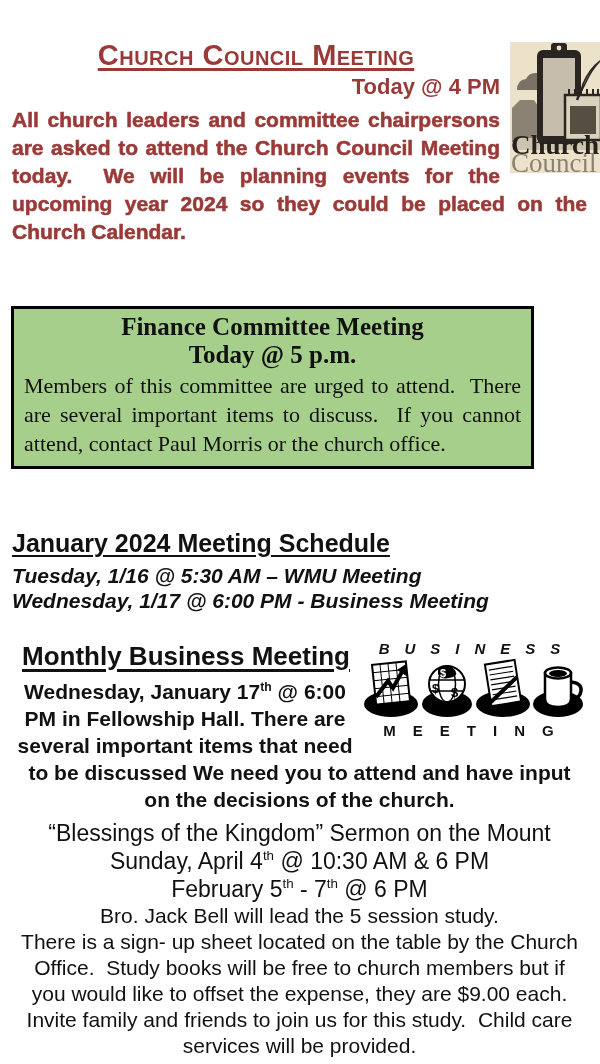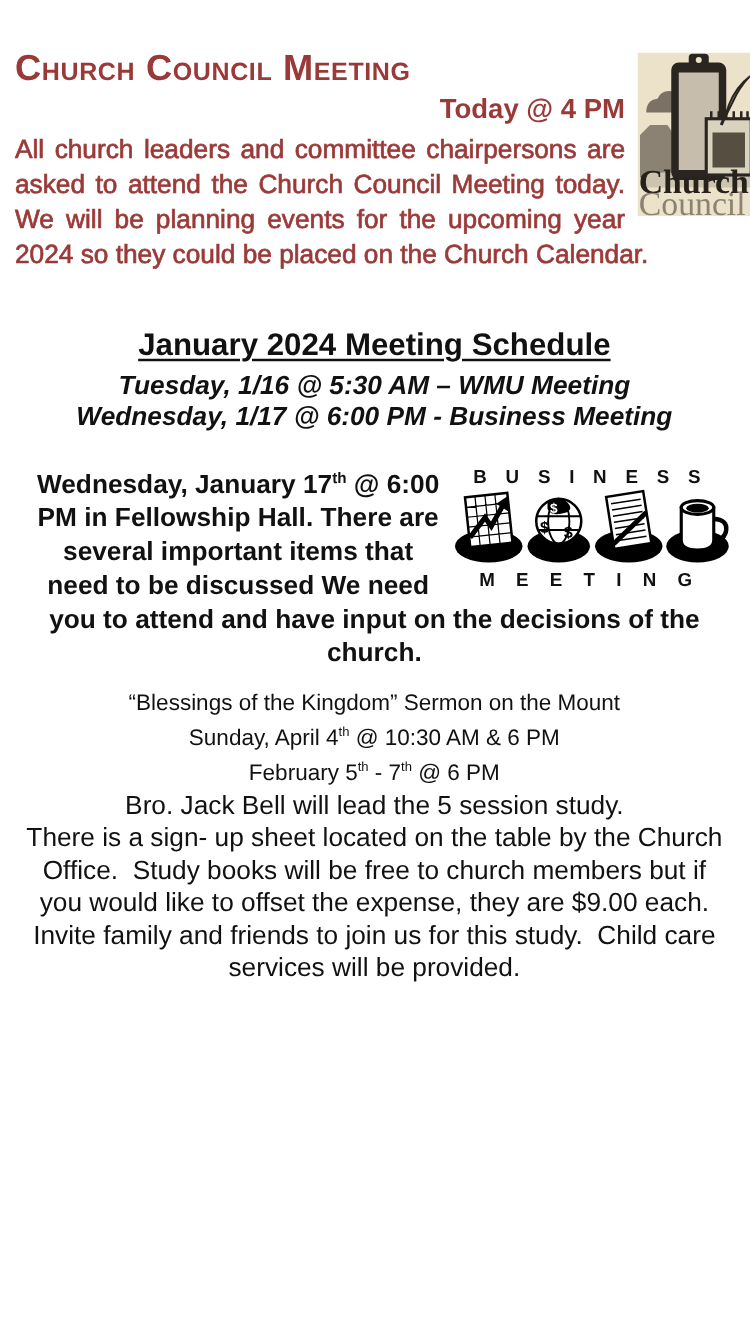--- a/index.html
+++ b/index.html
@@ -11,68 +11,68 @@
   html,body{margin:0;padding:0;}
   body{
     width:600px;height:1064px;background:#ffffff;overflow:hidden;
     font-family:"Liberation Sans",sans-serif;color:var(--ink);
   }
   .page{box-sizing:border-box;width:600px;height:1064px;padding:40px 13px 0 12px;}
 
   
   .council-clipart{float:right;width:77px;height:131px;margin:2px 0 8px 10px;}
   .council-title{
-    margin:0;text-align:left;color:var(--red);
+    margin:0;text-align:center;color:var(--red);
     font-variant:small-caps;font-weight:bold;font-size:29px;line-height:1.1;letter-spacing:.5px;
-    text-decoration-thickness:2.5px;text-underline-offset:3px;
+    text-decoration:underline;text-decoration-thickness:2.5px;text-underline-offset:3px;
   }
   .council-sub{margin:2px 0 6px;text-align:right;color:var(--red);font-weight:bold;font-size:22px;}
   .council-body{
     margin:0;color:var(--red);font-size:21px;line-height:28px;text-align:justify;
-    white-space:pre-wrap;-webkit-text-stroke:.55px currentColor;
+    white-space:pre-wrap;font-weight:bold;-webkit-text-stroke:.55px currentColor;
   }
 
   
   .finance-box{
     clear:both;box-sizing:border-box;width:523px;margin:60px 0 0 -1px;
     background:var(--green);border:3px solid #000;padding:2px 10px 8px;
     font-family:"Liberation Serif",serif;
   }
   .finance-title{margin:2px 0 0;text-align:center;font-size:25px;font-weight:600;}
   .finance-sub{margin:0 0 2px;text-align:center;font-size:25px;font-weight:600;}
   .finance-body{margin:0;font-size:22px;line-height:29px;text-align:justify;white-space:pre-wrap;}
 
   
-  .schedule{margin-top:44px;text-align:center;}
+  .schedule{margin-top:60px;text-align:left;}
   .schedule-title{
     display:inline-block;margin:0 0 5px;font-size:25px;font-weight:600;
     text-decoration:underline;text-decoration-thickness:2px;text-underline-offset:3px;
   }
   .schedule-item{font-size:21px;font-weight:bold;font-style:italic;line-height:25px;}
 
   
   .business{margin-top:28px;}
   .biz-clipart{float:right;width:226px;margin:0 0 4px 4px;text-align:center;}
   .biz-word{font-weight:bold;font-size:15px;line-height:16px;white-space:nowrap;}
-  .biz-top{letter-spacing:15px;text-indent:6px;}
+  .biz-top{letter-spacing:15px;text-indent:6px;font-style:italic;}
   .biz-bottom{letter-spacing:17px;text-indent:6px;}
   .business-title-row{margin-left:10px;}
   .business-title{
     display:inline-block;margin:0 0 5px;font-weight:bold;font-size:26px;
     text-decoration:underline;text-decoration-thickness:2.5px;text-underline-offset:4px;
   }
-  .business-body{margin:12px;font-weight:bold;font-size:21px;line-height:27px;text-align:center;}
+  .business-body{margin:1px;font-weight:bold;font-size:21px;line-height:27px;text-align:center;}
 
   
   .winter{clear:both;margin-top:6px;text-align:center;}
   .winter-title{
     display:inline-block;margin:0 0 3px;font-weight:bold;font-size:28px;letter-spacing:2.5px;
     text-decoration:underline;text-decoration-thickness:2.5px;text-underline-offset:4px;
   }
-  .winter-line{font-size:18px;line-height:28px;}
+  .winter-line{font-size:23px;line-height:28px;}
   .winter-line-sm{font-size:21px;line-height:25px;}
   .winter-body{margin:1px 6px 0;font-size:21px;line-height:26px;text-align:center;white-space:pre-wrap;}
 
   sup{font-size:.58em;vertical-align:super;line-height:0;}
 </style>
 </head>
 <body>
 
 <div class="page">
 
@@ -107,20 +107,25 @@
         </g>
         <text x="1" y="112" font-family="'Liberation Serif',serif" font-weight="bold" font-size="27" fill="#26211a">Church</text>
         <text x="1" y="130" font-family="'Liberation Serif',serif" font-size="27" fill="#8b8273">Council</text>
       </svg>
     </div>
     <h1 class="council-title">Church Council Meeting</h1>
     <div class="council-sub">Today @ 4 PM</div>
     <p class="council-body">All church leaders and committee chairpersons are asked to attend the Church Council Meeting today.  We will be planning events for the upcoming year 2024 so they could be placed on the Church Calendar.</p>
   </section>
 
+  <section class="finance-box">
+    <div class="finance-title">Finance Committee Meeting</div>
+    <div class="finance-sub">Today @ 5 p.m.</div>
+    <p class="finance-body">Members of this committee are urged to attend.  There are several important items to discuss.  If you cannot attend, contact Paul Morris or the church office.</p>
+  </section>
 
   <section class="schedule">
     <div><span class="schedule-title">January 2024 Meeting Schedule</span></div>
     <div class="schedule-item">Tuesday, 1/16 @ 5:30 AM – WMU Meeting</div>
     <div class="schedule-item">Wednesday, 1/17 @ 6:00 PM - Business Meeting</div>
   </section>
 
   <section class="business">
     <div class="biz-clipart">
       <div class="biz-word biz-top">BUSINESS</div>
@@ -156,20 +161,23 @@
         <g>
           <ellipse cx="196" cy="47" rx="25" ry="13"></ellipse>
           <path d="M183 16 L183 42 Q183 50 196 50 Q209 50 209 42 L209 16 Z" fill="#fff" stroke="#000" stroke-width="2.5"></path>
           <ellipse cx="196" cy="16" rx="13" ry="5.5" fill="#fff" stroke="#000" stroke-width="2.5"></ellipse>
           <ellipse cx="196" cy="16.5" rx="9" ry="3.5" fill="#000"></ellipse>
           <path d="M209 25 q11 1 10 9 q-1 8 -10 8" fill="none" stroke="#000" stroke-width="3.5"></path>
         </g>
       </svg>
       <div class="biz-word biz-bottom">MEETING</div>
     </div>
+    <div class="business-title-row">
+      <h2 class="business-title">Monthly Business Meeting</h2>
+    </div>
     <p class="business-body"><span>Wednesday, January 17</span><sup>th</sup><span> @ 6:00 PM in Fellowship Hall. There are several important items that need to be discussed We need you to attend and have input on the decisions of the church.</span></p>
   </section>
 
   <section class="winter">
     <div class="winter-line">“Blessings of the Kingdom” Sermon on the Mount</div>
     <div class="winter-line"><span>Sunday, April 4</span><sup>th</sup><span> @ 10:30 AM &amp; 6 PM</span></div>
     <div class="winter-line"><span>February 5</span><sup>th</sup><span> - 7</span><sup>th</sup><span> @ 6 PM</span></div>
     <div class="winter-line-sm">Bro. Jack Bell will lead the 5 session study.</div>
     <p class="winter-body">There is a sign- up sheet located on the table by the Church Office.  Study books will be free to church members but if you would like to offset the expense, they are $9.00 each.  Invite family and friends to join us for this study.  Child care services will be provided.</p>
   </section>

